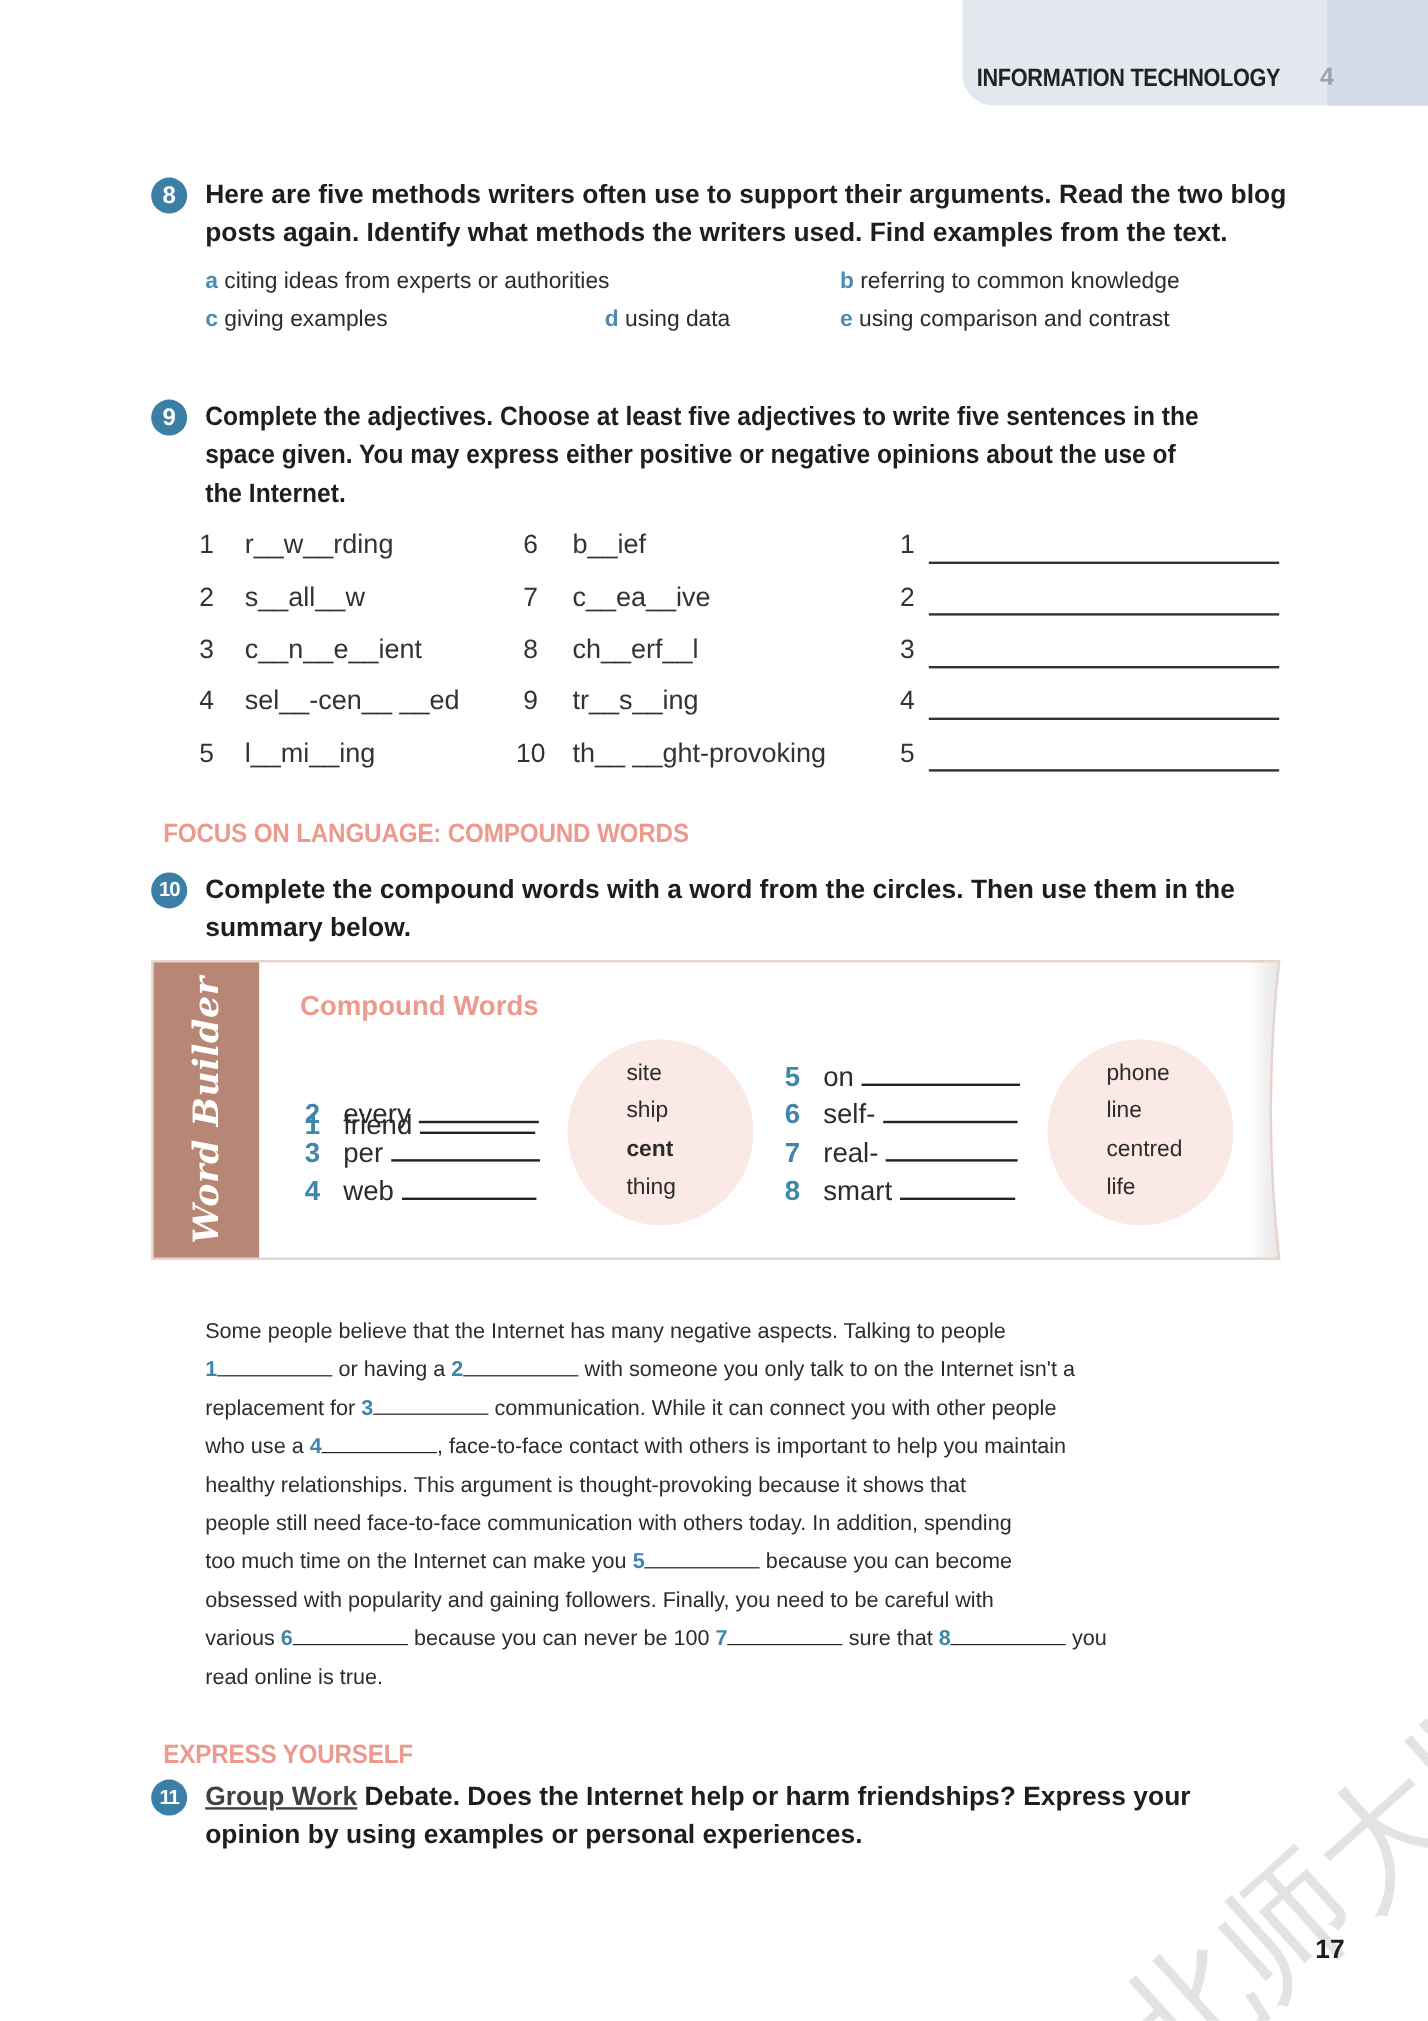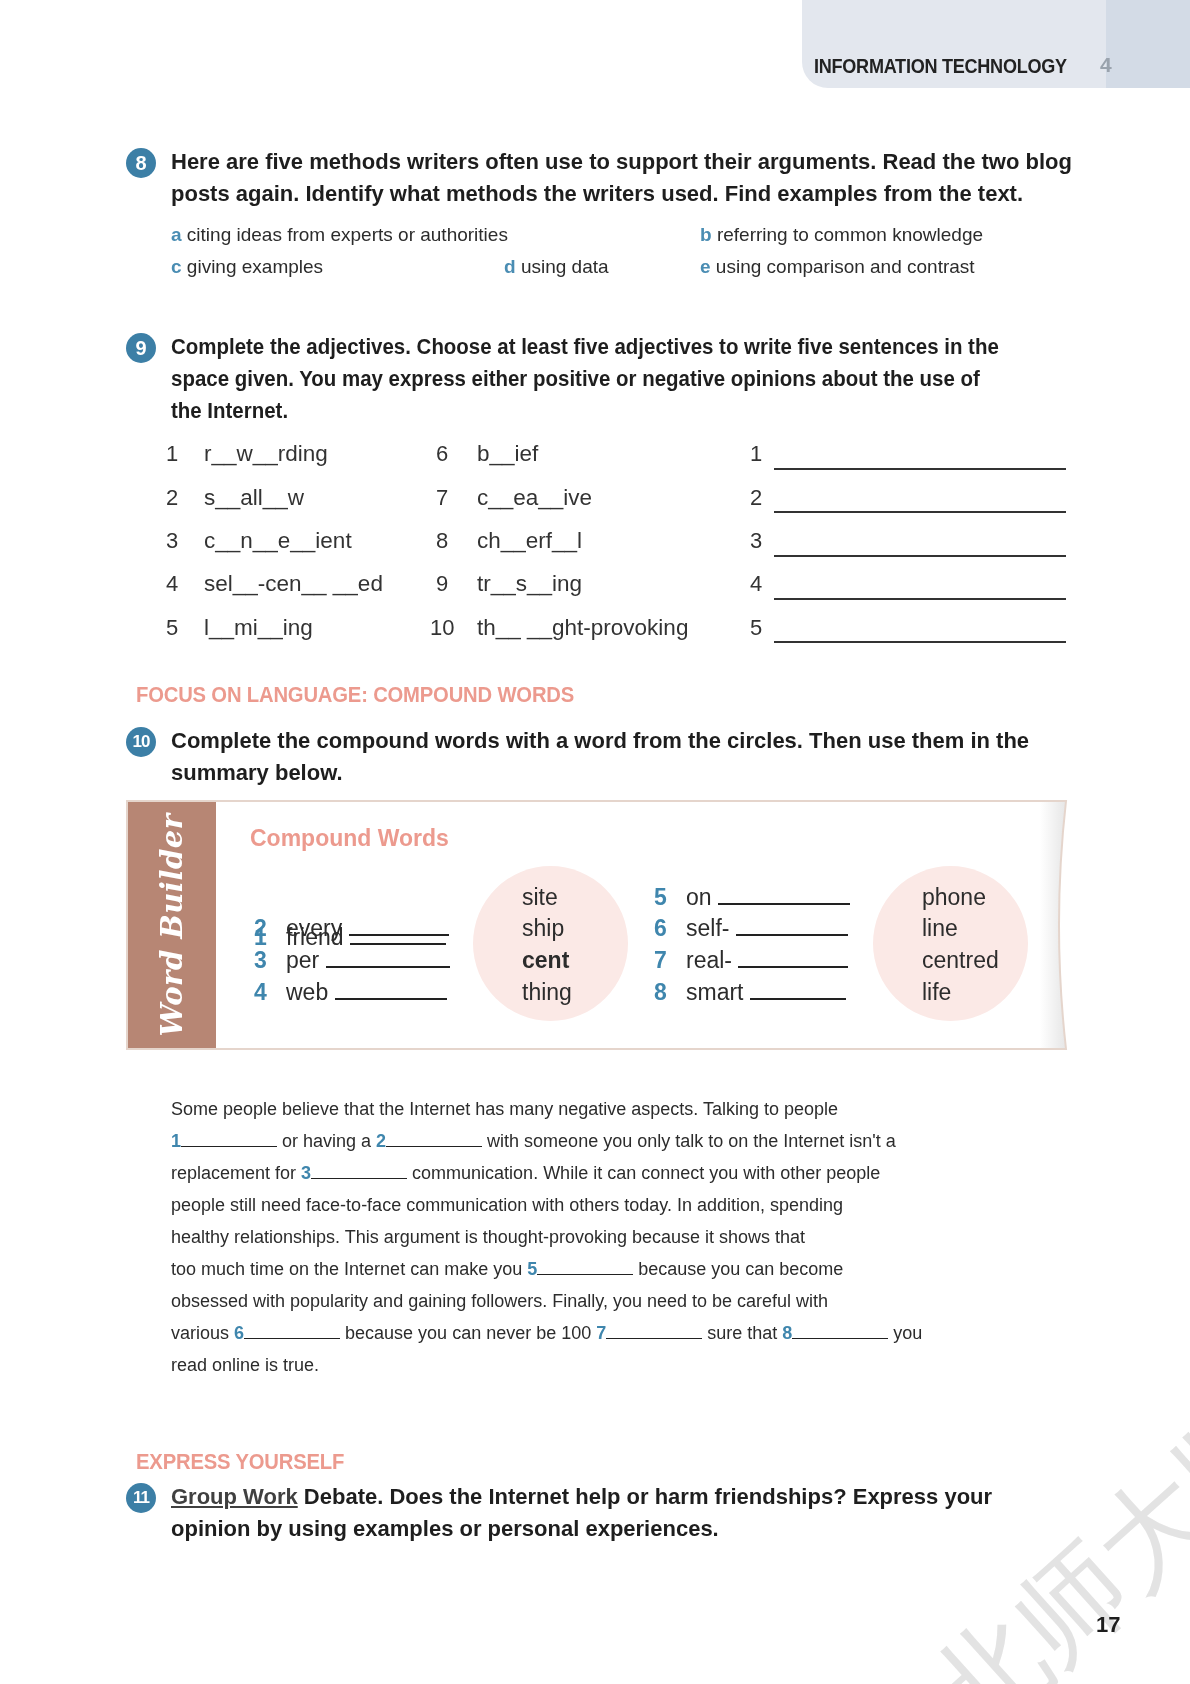--- a/index.html
+++ b/index.html
@@ -32,21 +32,21 @@
   .wb-right-edge { position: absolute; left: 1040px; top: 800px; width: 40px; height: 250px; }
   .wb-tab { position: absolute; left: 128px; top: 802px; width: 88px; height: 246px; background: #b78674; }
   .wb-tab-text { position: absolute; left: 172px; top: 925px; transform: translate(-50%, -50%) rotate(-90deg);
     color: #fff; font-family: "DejaVu Serif", serif; font-style: italic; font-weight: bold; font-size: 29px;
     white-space: nowrap; letter-spacing: 0.5px; }
   .wb-title { position: absolute; left: 250px; top: 825px; font-size: 23px; font-weight: bold; color: #ec9a8e; }
   .circle { position: absolute; width: 155px; height: 155px; border-radius: 50%; background: #fbe9e6; }
   .wb-item { position: absolute; font-size: 23px; color: #2c2c2c; white-space: nowrap; }
   .wb-item .n { color: #3f86ad; font-weight: bold; display: inline-block; width: 32px; }
   .wb-blank { display: inline-block; border-bottom: 2px solid #222; height: 18px; vertical-align: baseline; }
-  .circle-word { position: absolute; font-size: 23px; color: #2c2c2c; }
+  .circle-word { position: absolute; font-size: 19px; color: #2c2c2c; }
 
   .summary { position: absolute; left: 171px; top: 1093px; width: 900px; font-size: 18px;
     line-height: 32px; color: #2c2c2c; }
   .summary .line { white-space: nowrap; display: block; }
   .summary .bn { color: #3f86ad; font-weight: bold; }
   .summary .blank { display: inline-block; border-bottom: 1.5px solid #222; width: 96px; height: 20px; vertical-align: baseline; }
 
   .gw { color: #404040; text-decoration: underline; }
   .watermark { position: absolute; left: 880px; top: 1380px; font-size: 110px; color: #d8d8d8;
     transform: rotate(-40deg); transform-origin: left top; font-family: "DejaVu Serif", serif; opacity: 0.7; white-space: nowrap; }
@@ -189,22 +189,23 @@
 
 <div class="circle-word" style="left:922px;top:884px;">phone</div>
 <div class="circle-word" style="left:922px;top:915px;">line</div>
 <div class="circle-word" style="left:922px;top:947px;">centred</div>
 <div class="circle-word" style="left:922px;top:979px;">life</div>
 
 <div class="summary">
   <span class="line">Some people believe that the Internet has many negative aspects. Talking to people</span>
   <span class="line"><span class="bn">1</span><span class="blank"></span><span> or having a </span><span class="bn">2</span><span class="blank"></span><span> with someone you only talk to on the Internet isn't a</span></span>
   <span class="line"><span>replacement for </span><span class="bn">3</span><span class="blank"></span><span> communication. While it can connect you with other people</span></span>
+  <span class="line"><span>who use a </span><span class="bn">4</span><span class="blank"></span><span>, face-to-face contact with others is important to help you maintain</span></span>
+  <span class="line">healthy relationships. This argument is thought-provoking because it shows that</span>
   <span class="line">people still need face-to-face communication with others today. In addition, spending</span>
-  <span class="line">healthy relationships. This argument is thought-provoking because it shows that</span>
   <span class="line"><span>too much time on the Internet can make you </span><span class="bn">5</span><span class="blank"></span><span> because you can become</span></span>
   <span class="line">obsessed with popularity and gaining followers. Finally, you need to be careful with</span>
   <span class="line"><span>various </span><span class="bn">6</span><span class="blank"></span><span> because you can never be 100 </span><span class="bn">7</span><span class="blank"></span><span> sure that </span><span class="bn">8</span><span class="blank"></span><span> you</span></span>
   <span class="line">read online is true.</span>
 </div>
 
 <div class="section-head" style="left:136px;top:1449px;">EXPRESS YOURSELF</div>
 
 <div class="qnum" style="left:126px;top:1483px;font-size:17px;letter-spacing:-1px;">11</div>
 <div class="qtext" style="left:171px;top:1481px;white-space:nowrap;"><span class="gw">Group Work</span><span> Debate. Does the Internet help or harm friendships? Express your</span></div>

